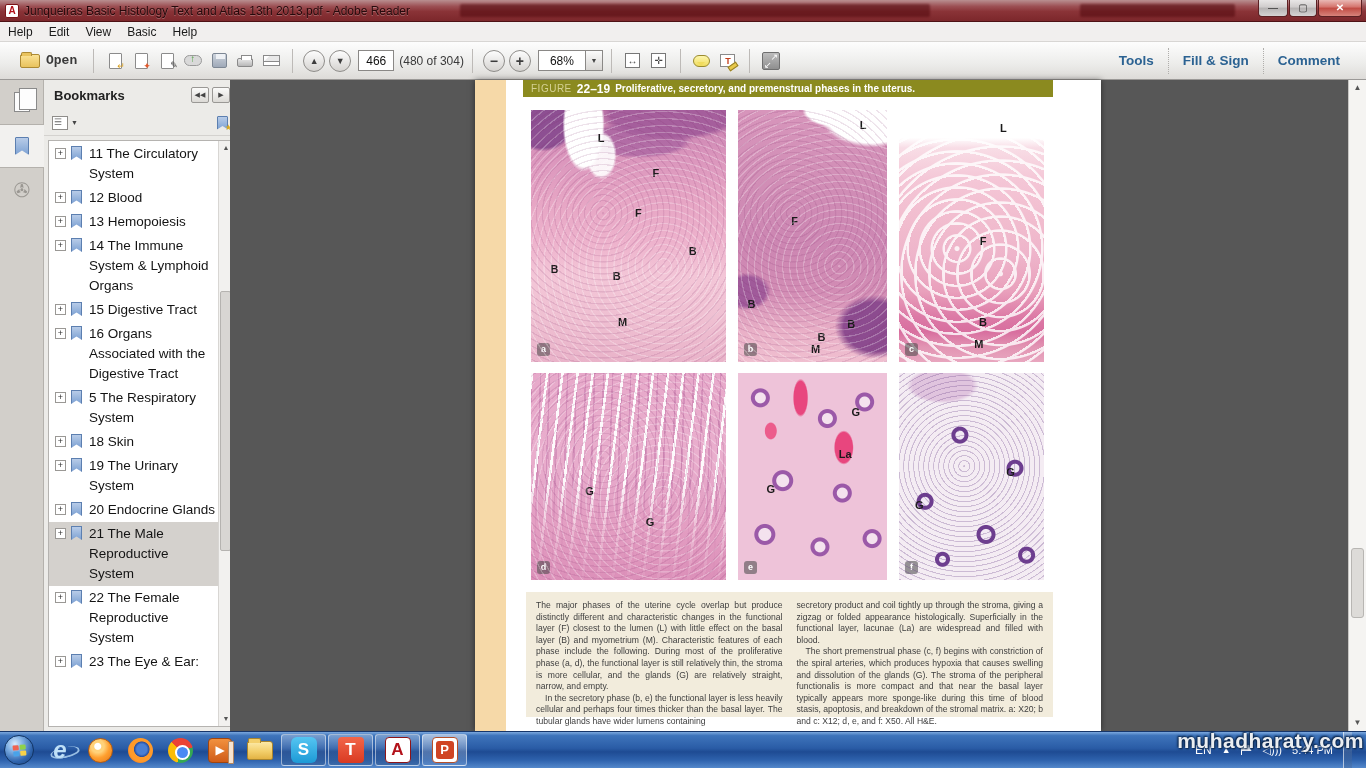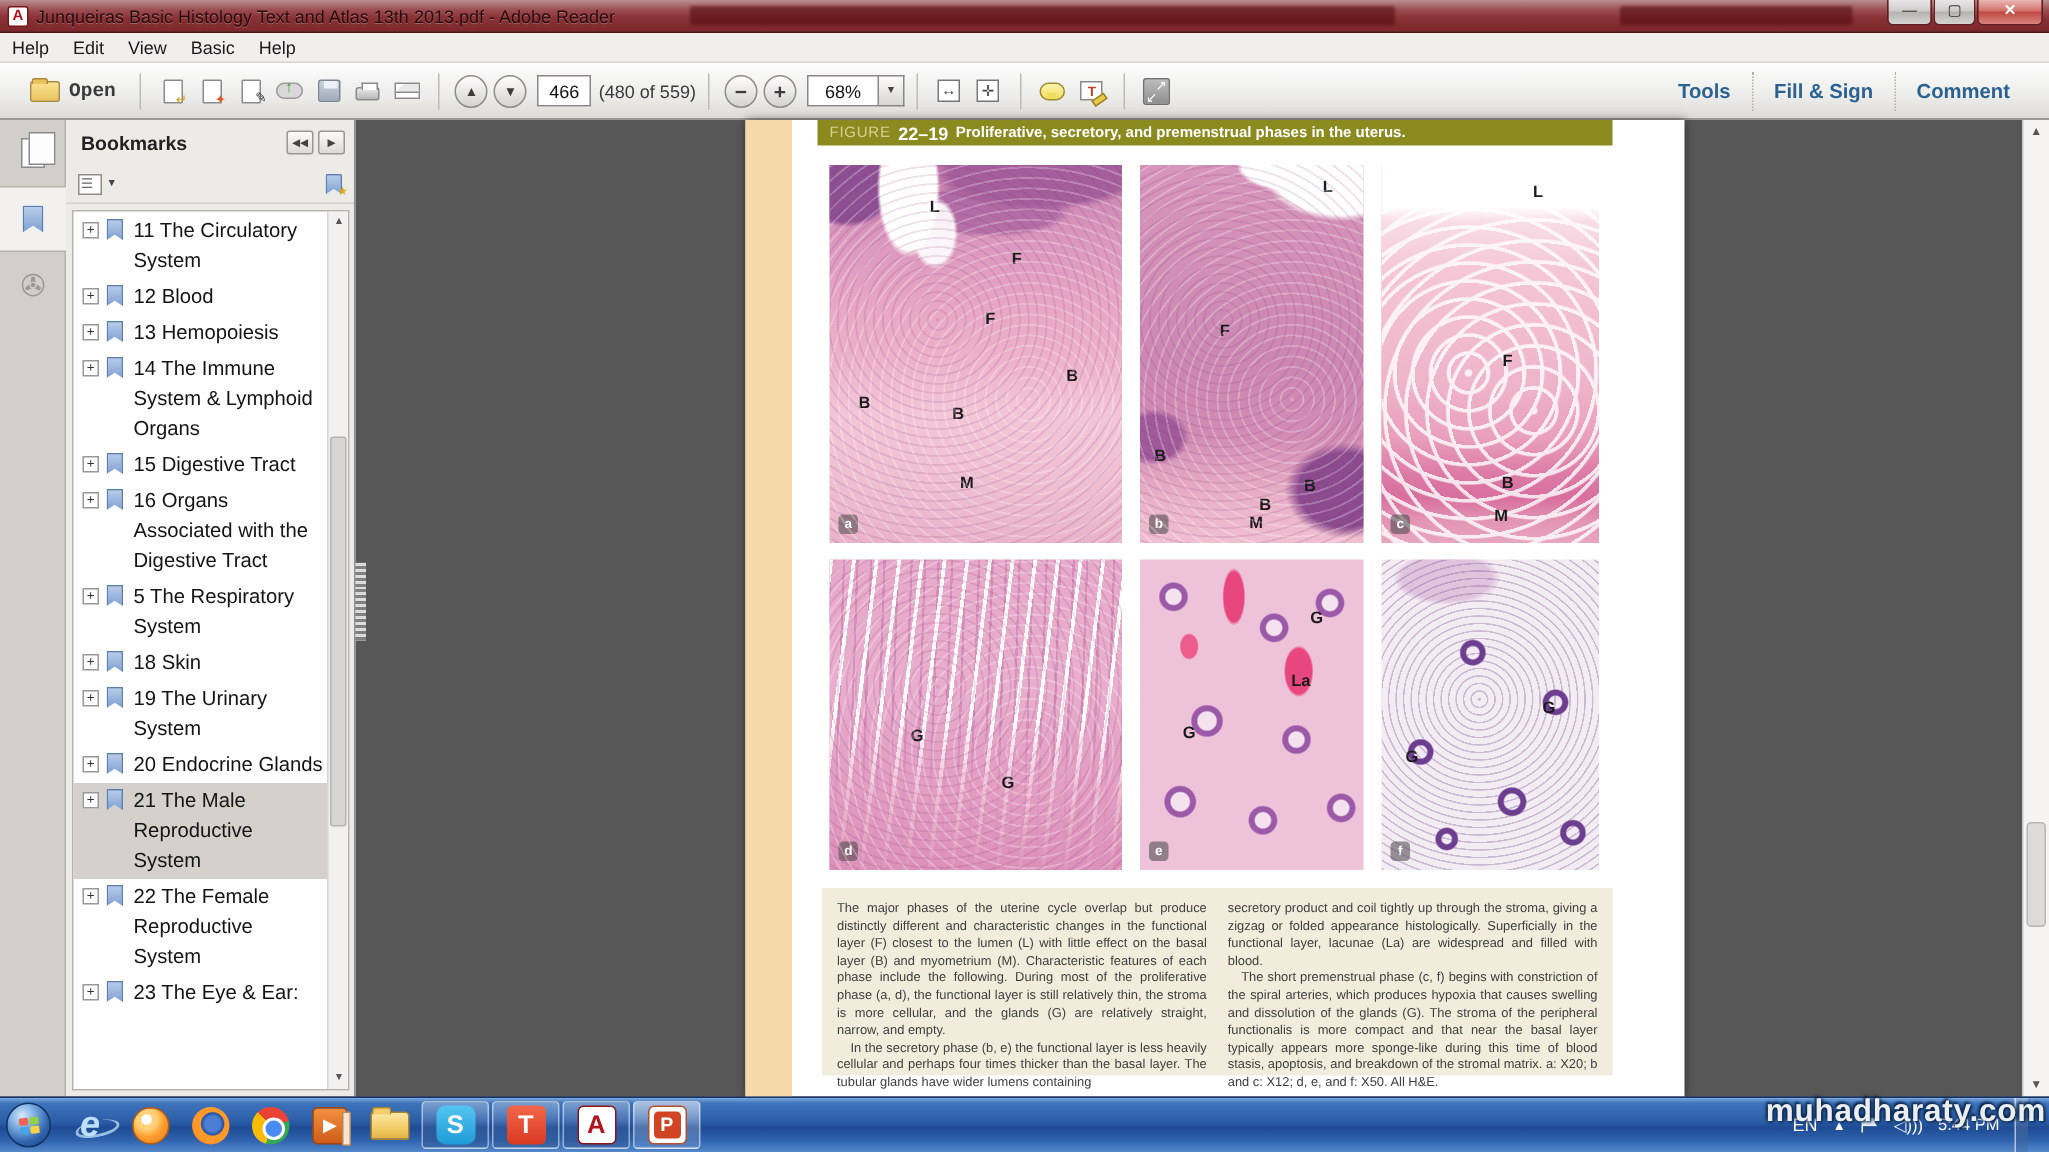--- a/index.html
+++ b/index.html
@@ -115,21 +115,21 @@
     background:linear-gradient(180deg,#b8cce8,#7fa3d4);border:1px solid #5c7fb0;
     clip-path:polygon(0 0,100% 0,100% 100%,50% 75%,0 100%);}
   .bm-scroll{position:absolute;right:0;top:0;bottom:0;width:14px;background:#f2f1ef;border-left:1px solid #d8d6d3;}
   .bm-scroll .up,.bm-scroll .dn{position:absolute;left:0;width:14px;height:14px;font-size:7px;color:#555;text-align:center;line-height:14px;}
   .bm-scroll .up{top:0;} .bm-scroll .dn{bottom:0;}
   .bm-scroll .thumb{position:absolute;left:1px;width:11px;top:150px;height:260px;background:#d8d6d3;border:1px solid #b5b3b0;border-radius:2px;}
   .splitter{position:absolute;left:237px;top:375px;width:7px;height:52px;
     background:repeating-linear-gradient(180deg,#fdfdfd 0 2px,#8a8a8a 2px 4px);opacity:.8;}
 
   
-  .docarea{position:absolute;left:252px;top:80px;width:1111px;height:651px;background:#575757;}
+  .docarea{position:absolute;left:230px;top:80px;width:1111px;height:651px;background:#575757;}
   .page{position:absolute;left:245px;top:0;width:626px;height:651px;background:#fff;box-shadow:0 0 6px rgba(0,0,0,.5);}
   .tanstrip{position:absolute;left:0;top:0;width:31px;height:651px;background:#f6d9a8;}
   .figbar{position:absolute;left:48px;top:0;width:530px;height:17px;background:#8b8a1f;
     display:flex;align-items:center;padding:0 8px;gap:5px;white-space:nowrap;overflow:hidden;}
   .figbar .fl{color:#d5d193;font-size:10px;letter-spacing:.5px;}
   .figbar .fn{color:#fff;font-size:12px;font-weight:bold;}
   .figbar .ft{color:#fff;font-size:10px;font-weight:bold;}
 
   .hpanel{position:absolute;overflow:hidden;}
   .hpanel .plabel{position:absolute;font-size:11px;font-weight:bold;color:#1a1a1a;transform:translate(-50%,-50%);}
@@ -298,21 +298,21 @@
   <div class="tb-ico">
       <div class="printer-glyph"></div>
     </div>
   <div class="tb-ico">
       <div class="env-glyph"></div>
     </div>
   <div class="tb-sep"></div>
   <div class="circ-btn">▲</div>
   <div class="circ-btn">▼</div>
   <input class="page-input" value="466" style="">
-  <span class="page-count">(480 of 559)</span>
+  <span class="page-count">(480 of 304)</span>
   <div class="tb-sep"></div>
   <div class="circ-btn big">−</div>
   <div class="circ-btn big">+</div>
   <div class="zoom-combo">
     <div class="zoom-val">68%</div>
     <div class="zoom-dd">▼</div>
   </div>
   <div class="tb-sep"></div>
   <div class="tb-ico">
       <div class="fit-glyph fw"></div>

